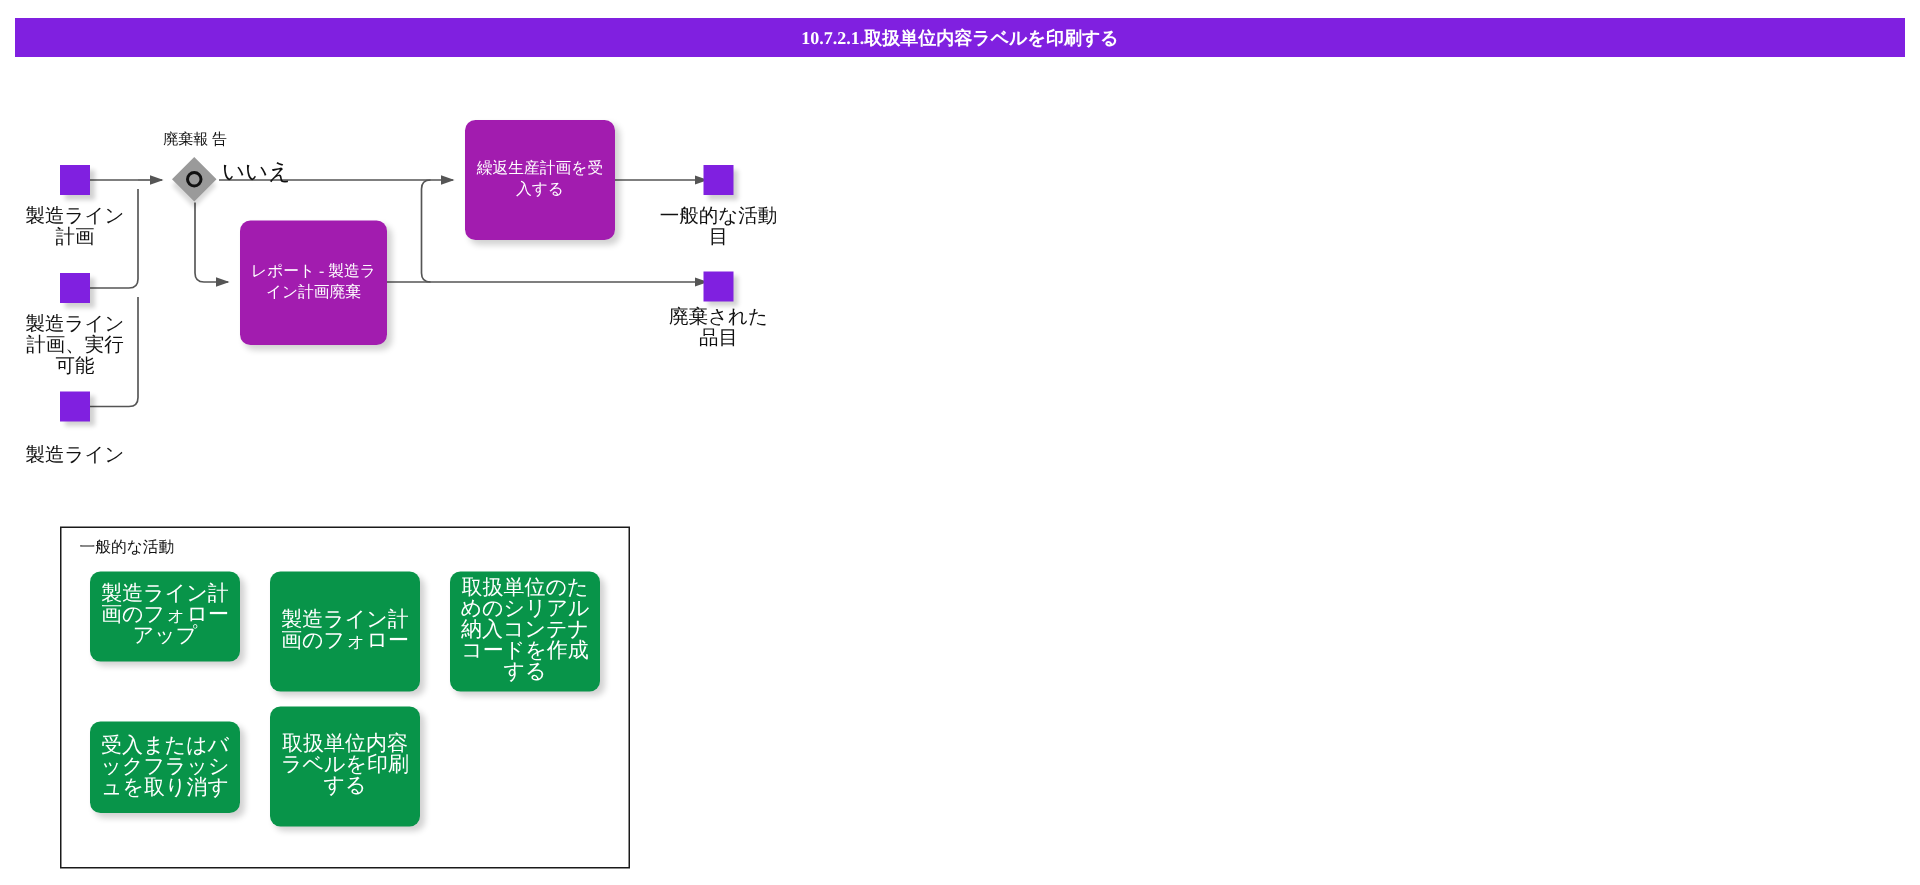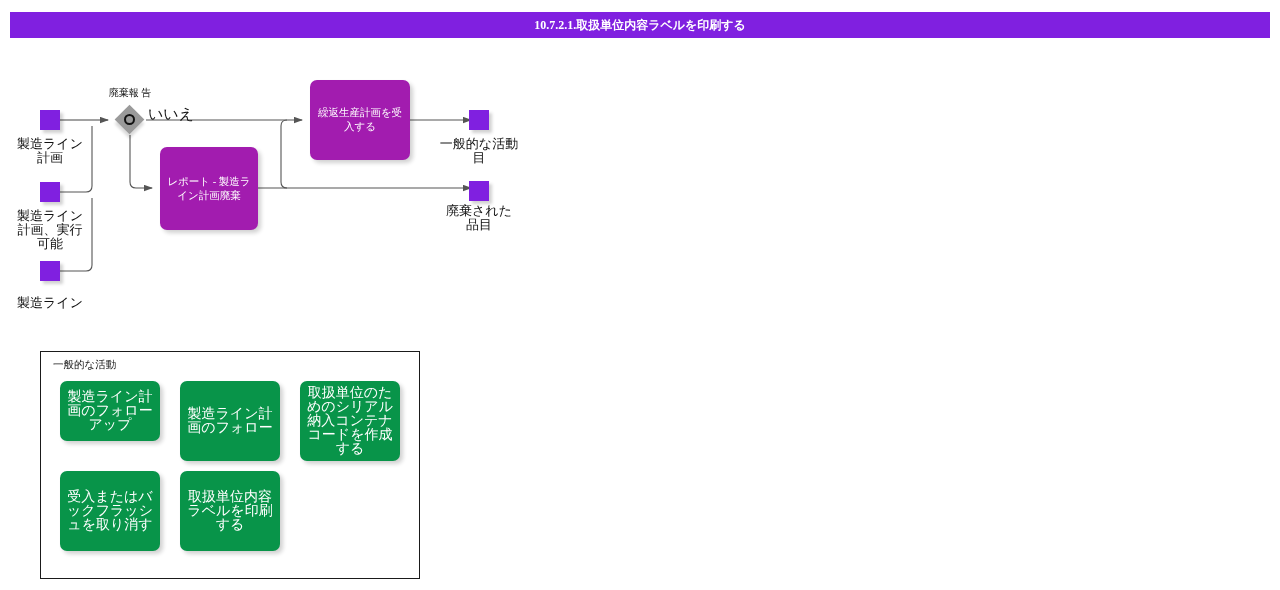--- a/index.html
+++ b/index.html
@@ -258,19 +258,19 @@
 </div>
 
 <div class="activity-box" style="left:180px; top:381px; width:100px; height:80px;">
   <span class="box-text">製造ライン計画のフォロー</span>
 </div>
 
 <div class="activity-box" style="left:300px; top:381px; width:100px; height:80px;">
   <span class="box-text">取扱単位のためのシリアル納入コンテナ コードを作成する</span>
 </div>
 
-<div class="activity-box" style="left:60px; top:471px; width:100px; height:80px;">
+<div class="activity-box" style="left:60px; top:481px; width:100px; height:61px;">
   <span class="box-text">受入またはバックフラッシュを取り消す</span>
 </div>
 
 <div class="activity-box" style="left:180px; top:471px; width:100px; height:80px;">
   <span class="box-text">取扱単位内容ラベルを印刷する</span>
 </div>
 
 </body></html>

